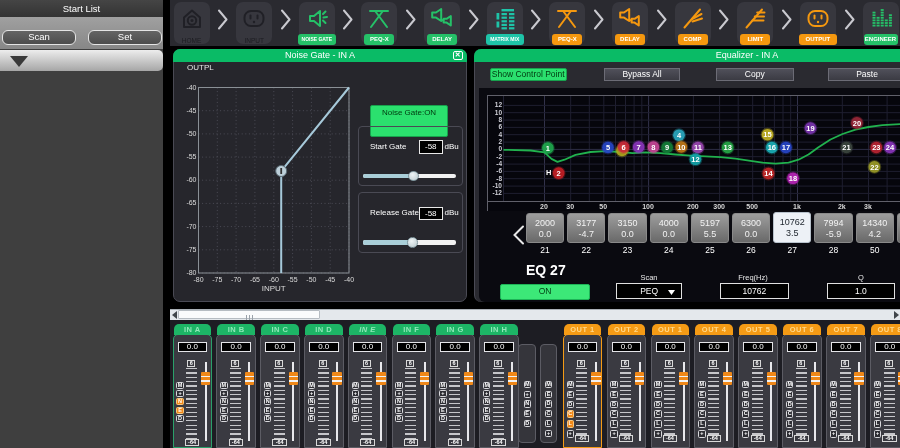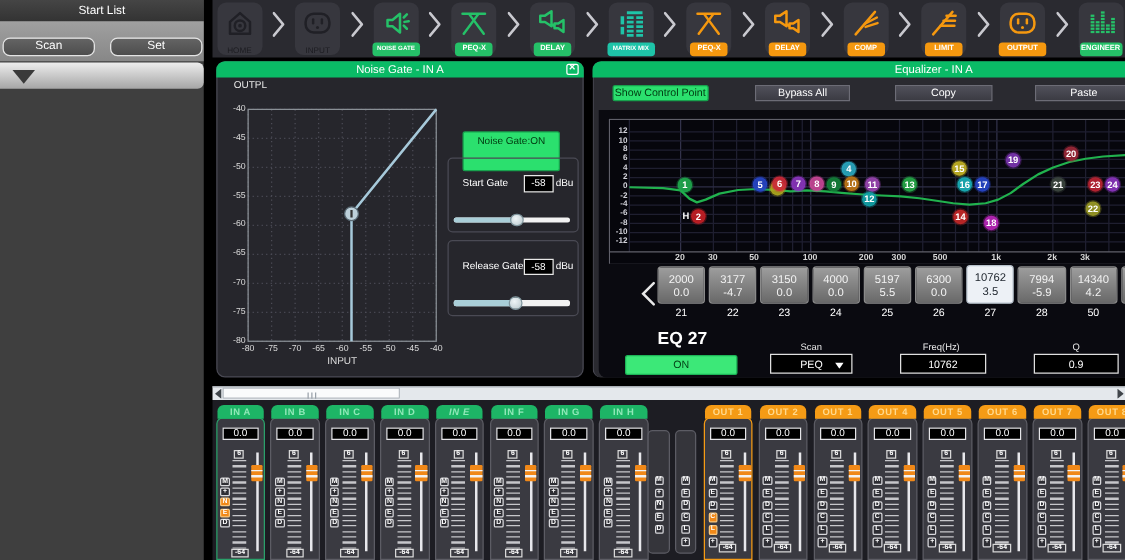--- a/index.html
+++ b/index.html
@@ -415,21 +415,21 @@
 <div style="position:absolute;left:616px;top:273px;width:66px;height:10px;color:#e8e8e8;font-size:7.5px;text-align:center;line-height:10px;">Scan</div>
 <div style="position:absolute;left:616px;top:283.4px;width:66.3px;height:15.9px;background:#000;border:1px solid #e0e0e0;position:absolute;">
     <div style="position:absolute;left:0;top:0;width:100%;font-size:8.5px;line-height:14px;text-align:center;color:#fff;">PEQ</div>
     <svg width="7" height="5" style="position:absolute;right:6px;top:6px">
       <polygon points="0,0 7,0 3.5,5" fill="#fff"></polygon>
     </svg>
   </div>
 <div style="position:absolute;left:718px;top:273px;width:70px;height:10px;color:#e8e8e8;font-size:7.5px;text-align:center;line-height:10px;">Freq(Hz)</div>
 <div style="position:absolute;left:720px;top:283.4px;width:68.7px;height:15.9px;background:#000;border:1px solid #e0e0e0;color:#fff;font-size:8.5px;line-height:14px;text-align:center;">10762</div>
 <div style="position:absolute;left:826.6px;top:273px;width:68.6px;height:10px;color:#e8e8e8;font-size:7.5px;text-align:center;line-height:10px;">Q</div>
-<div style="position:absolute;left:826.6px;top:283.4px;width:68.6px;height:15.9px;background:#000;border:1px solid #e0e0e0;color:#fff;font-size:8.5px;line-height:14px;text-align:center;">0.9</div>
+<div style="position:absolute;left:826.6px;top:283.4px;width:68.6px;height:15.9px;background:#000;border:1px solid #e0e0e0;color:#fff;font-size:8.5px;line-height:14px;text-align:center;">1.0</div>
 <div style="position:absolute;left:170px;top:309px;width:730px;height:10.5px;background:#e4e8ec;border-top:1px solid #aab0b6;"></div>
 <svg width="6" height="8" viewBox="0 0 6 8" style="position:absolute;left:171.5px;top:310.5px">
     <polygon points="5,0 5,8 0,4" fill="#40454a"></polygon>
   </svg>
 <svg width="6" height="8" viewBox="0 0 6 8" style="position:absolute;left:893px;top:310.5px">
     <polygon points="1,0 1,8 6,4" fill="#40454a"></polygon>
   </svg>
 <div style="position:absolute;left:178px;top:309.5px;width:142px;height:9.5px;background:#fafbfc;border:1px solid #b6bcc2;border-radius:1px;"></div>
 <div style="position:absolute;left:243px;top:311.5px;width:12px;height:6px;text-align:center;line-height:5px;"><i style="display:inline-block;width:1px;height:5px;background:#9aa2aa;margin:0 1px;"></i><i style="display:inline-block;width:1px;height:5px;background:#9aa2aa;margin:0 1px;"></i><i style="display:inline-block;width:1px;height:5px;background:#9aa2aa;margin:0 1px;"></i></div>
 <div style="position:absolute;left:170px;top:319.5px;width:730px;height:128.5px;background:#1d1d23;"></div>

